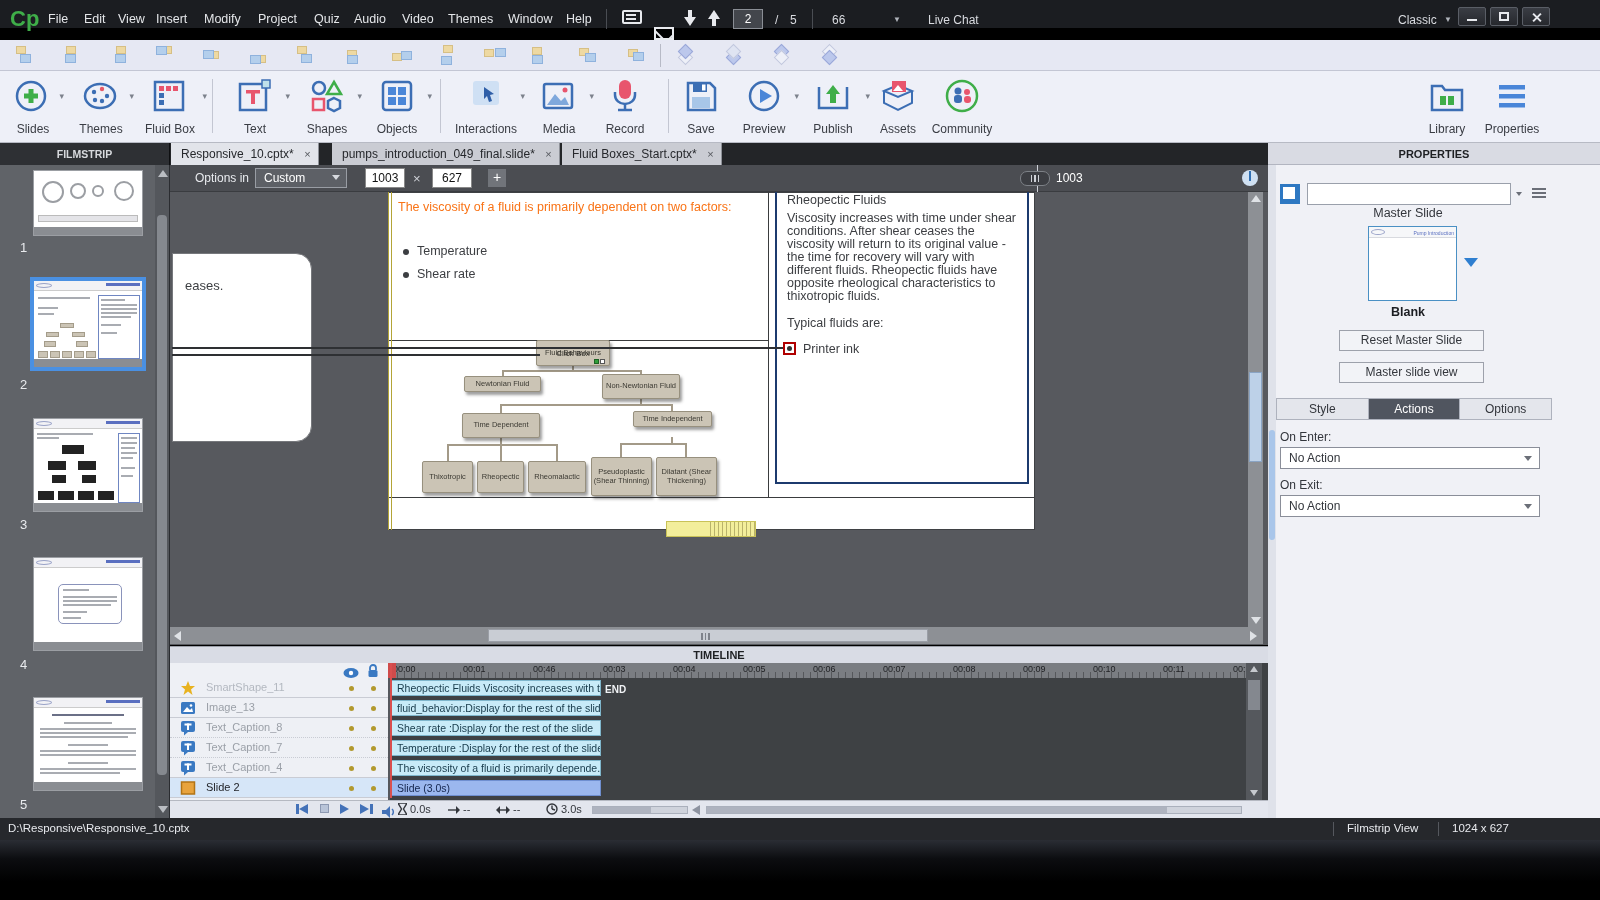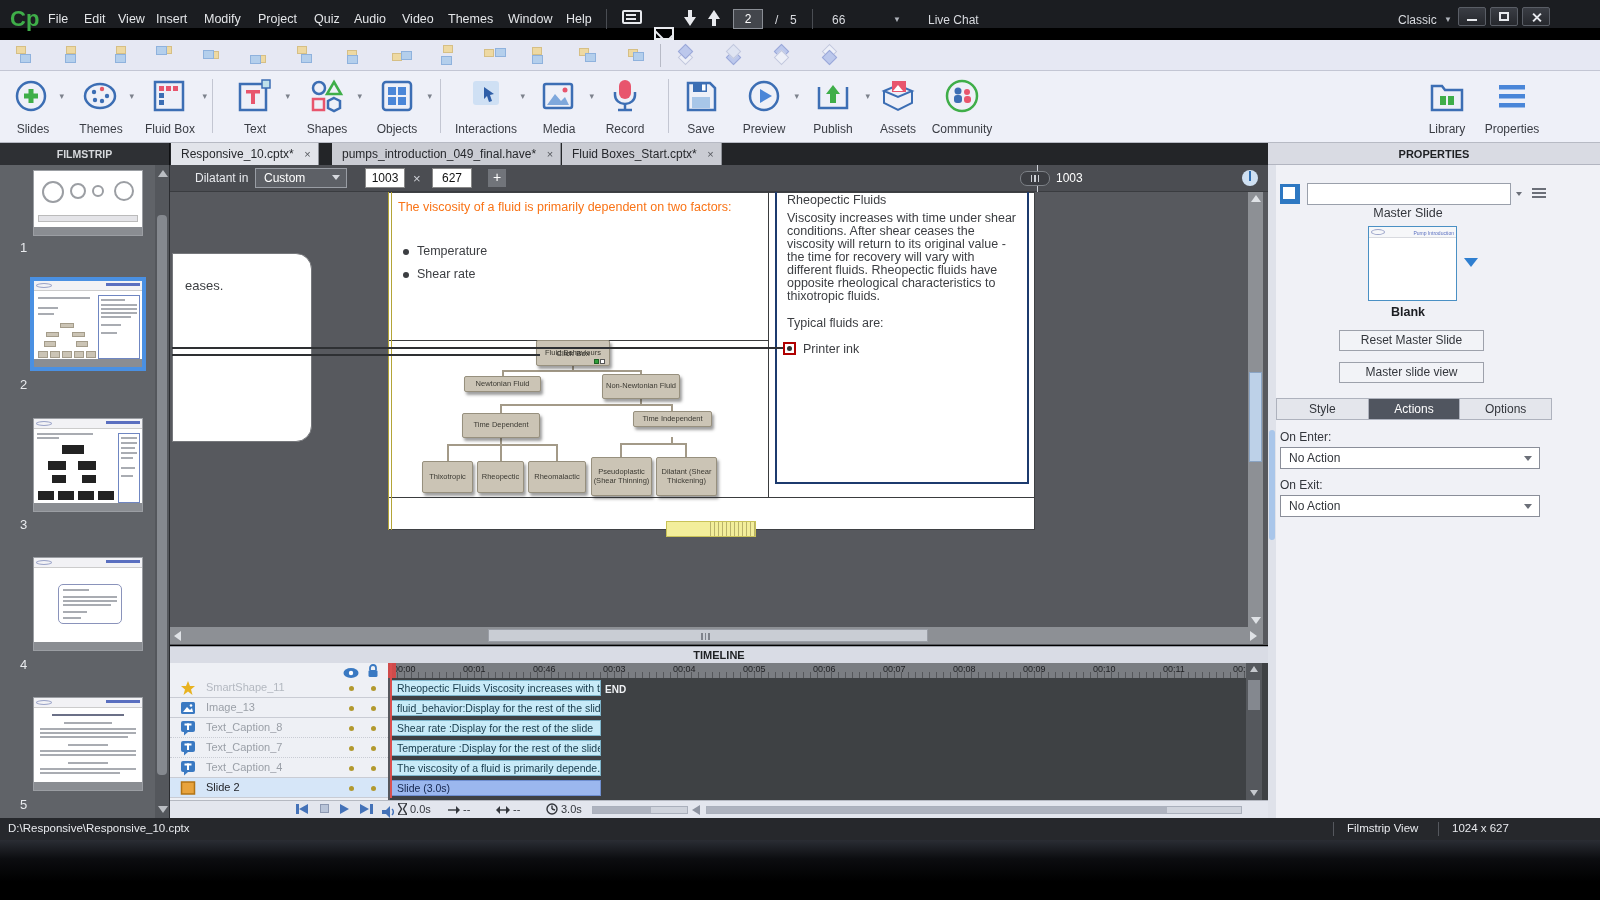--- a/index.html
+++ b/index.html
@@ -503,21 +503,21 @@
     </div>
   </div>
 
   <div id="tabrow"></div>
   <div id="filmstrip-label">FILMSTRIP</div>
   <div class="doctab active" style="left:171px">
     <span>Responsive_10.cptx*</span>
     <span class="close">×</span>
   </div>
   <div class="doctab" style="left:332px">
-    <span>pumps_introduction_049_final.have*</span>
+    <span>pumps_introduction_049_final.slide*</span>
     <span class="close">×</span>
   </div>
   <div class="doctab" style="left:562px">
     <span>Fluid Boxes_Start.cptx*</span>
     <span class="close">×</span>
   </div>
   <div id="props-header">PROPERTIES</div>
 
   <div id="filmstrip">
 
@@ -695,21 +695,21 @@
   <div class="fc" style="left:591px;top:457px;width:61px;height:39px">Pseudoplastic (Shear Thinning)</div>
   <div class="fc" style="left:656px;top:457px;width:61px;height:39px">Dilatant (Shear Thickening)</div>
 
   <div id="yellowbox"></div>
 
   <div id="offshape">
     <span>eases.</span>
   </div>
 
   <div id="previewbar">
-    <span class="pvb-lbl" style="left:25px">Dilatant in</span>
+    <span class="pvb-lbl" style="left:25px">Options in</span>
     <div id="pv-select">
       <span>Custom</span><span class="sc"></span>
     </div>
     <input class="pv-num" style="left: 195px;" value="1003">
     <span id="pv-x">×</span>
     <input class="pv-num" style="left: 262px;" value="627">
     <div id="pv-plus">+</div>
     <div id="pv-tick"></div>
     <div id="pv-handle">
         <i></i>

